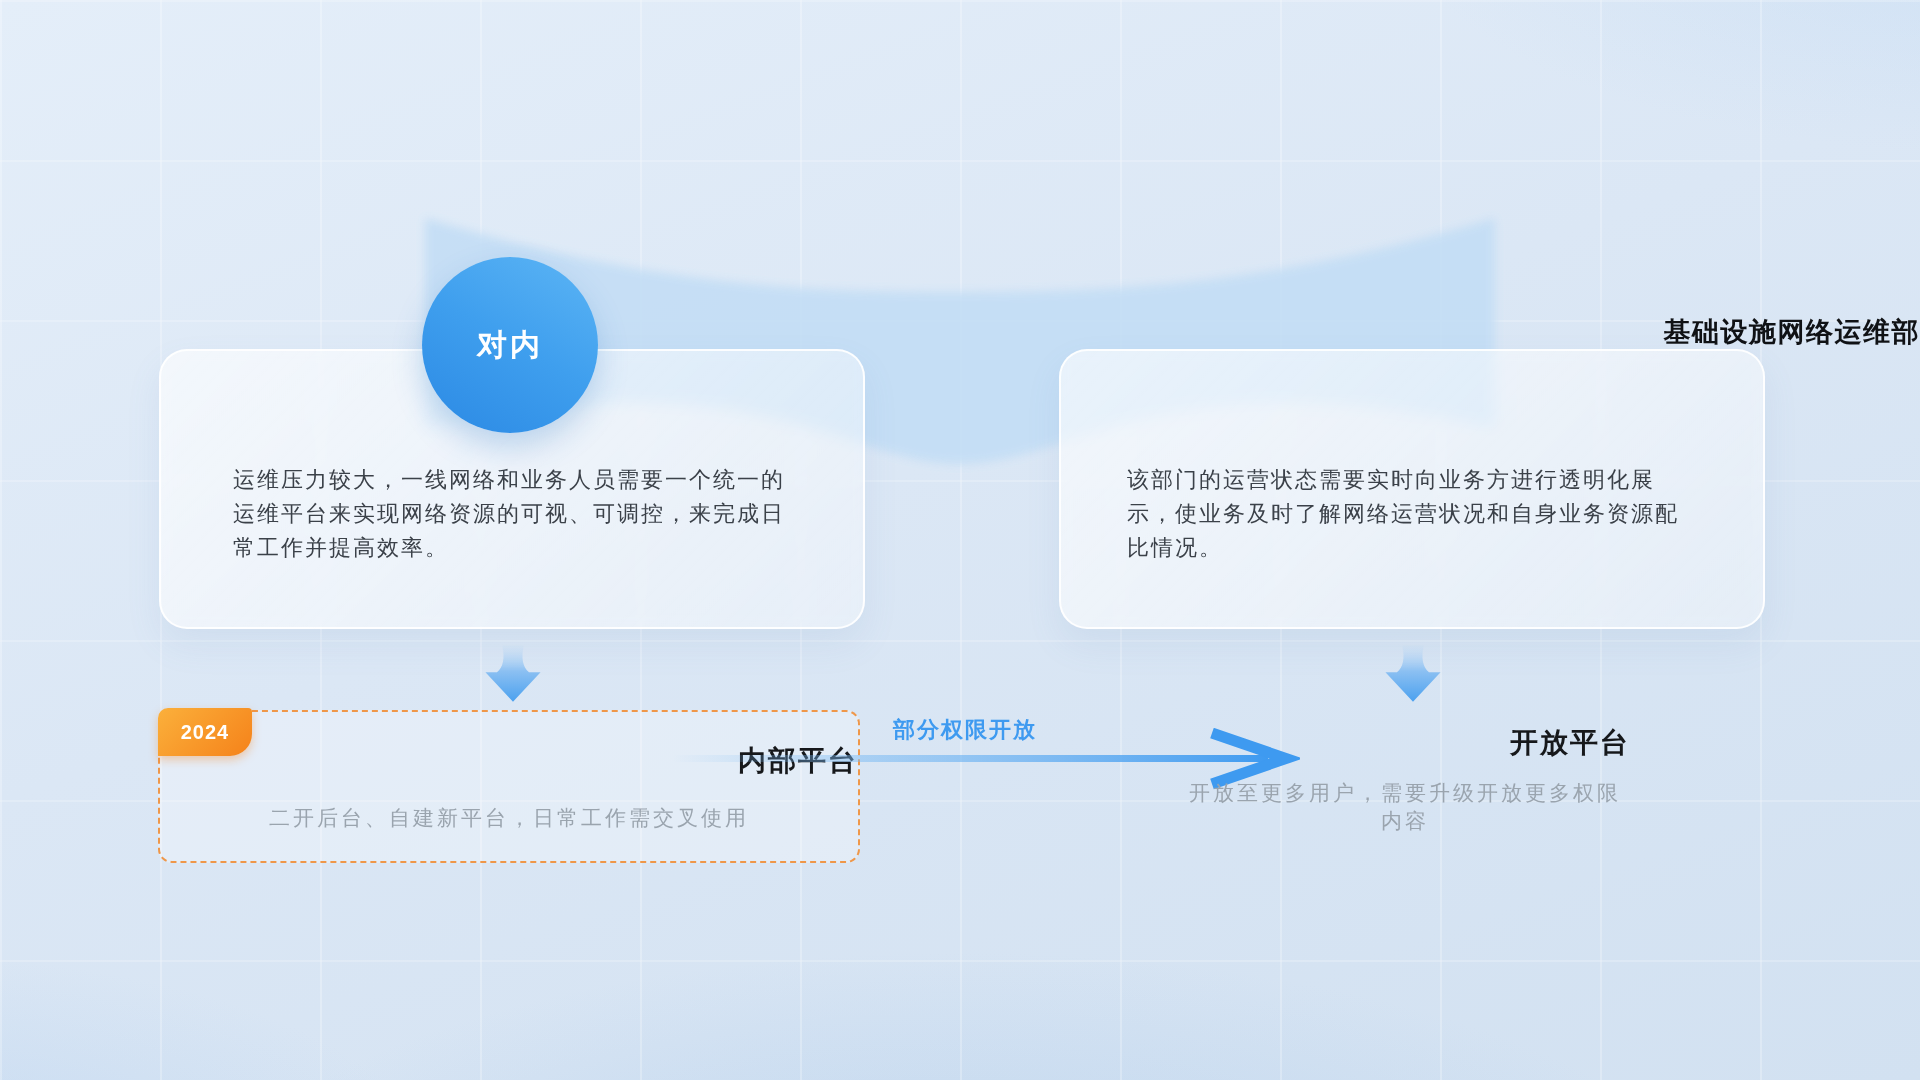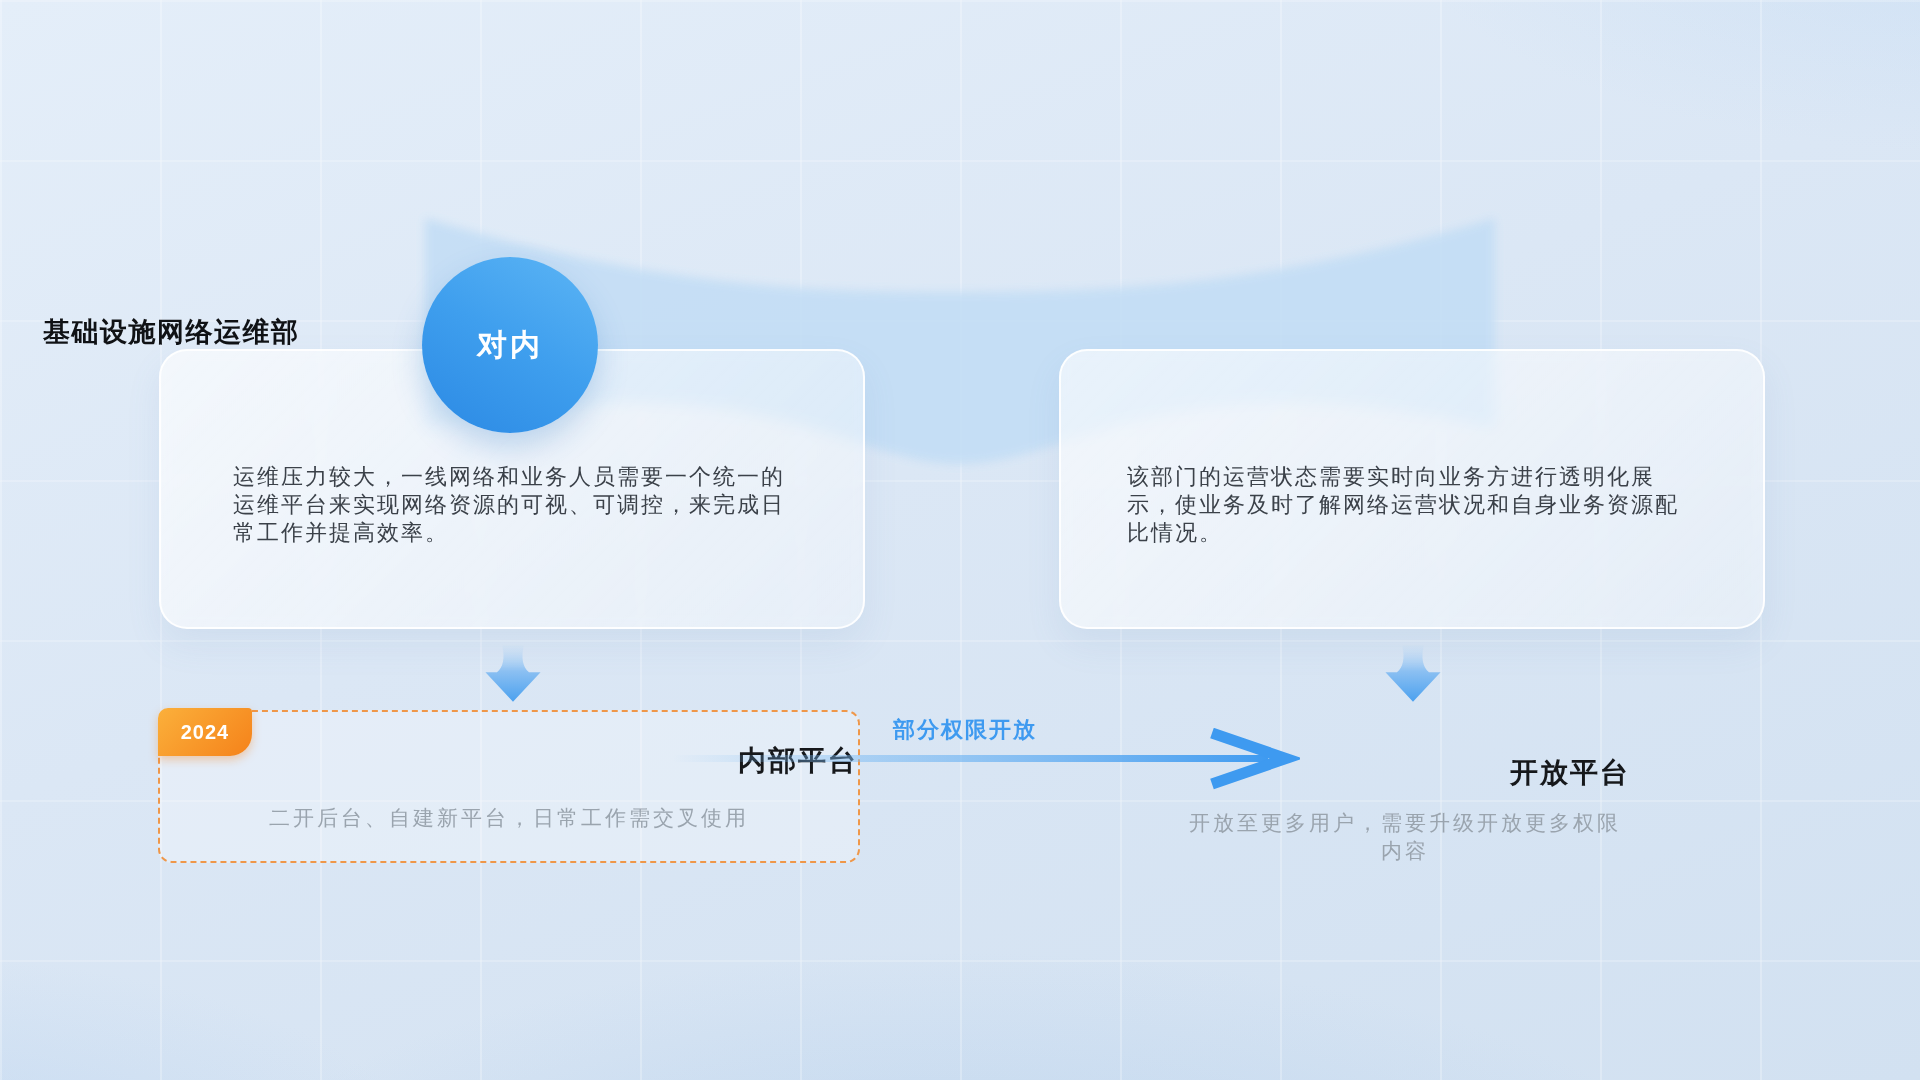--- a/index.html
+++ b/index.html
@@ -14,22 +14,22 @@
   }
   .grid{
     position:absolute;inset:0;
     background:
       repeating-linear-gradient(to right, rgba(255,255,255,0.35) 0 2px, rgba(255,255,255,0) 2px 160px),
       repeating-linear-gradient(to bottom, rgba(255,255,255,0.30) 0 2px, rgba(255,255,255,0) 2px 160px);
     opacity:.7;
   }
   .ribbon{position:absolute;left:0;top:0;}
   .center-title{
-    position:absolute;left:0;right:0;top:314px;text-align:left;
-    font-size:27px;font-weight:900;color:#101215;letter-spacing:1.5px;padding-left:43px;
+    position:absolute;left:0;right:0;top:314px;text-align:right;
+    font-size:27px;font-weight:900;color:#101215;letter-spacing:1.5px;
   }
   .circle{
     position:absolute;width:176px;height:176px;border-radius:50%;
     background:linear-gradient(210deg,#5cb5f5 0%,#3f9fee 48%,#2b89e4 100%);
     box-shadow:0 14px 30px rgba(56,128,200,0.28);
     display:flex;align-items:center;justify-content:center;
   }
   .circle-label{color:#ffffff;font-size:30px;font-weight:700;letter-spacing:3px;}
   .circle-left{left:422px;top:257px;}
   .circle-right{left:1322px;top:257px;}
@@ -37,21 +37,21 @@
     position:absolute;width:702px;height:276px;top:349px;border-radius:28px;
     background:linear-gradient(135deg, rgba(255,255,255,0.62), rgba(255,255,255,0.36));
     border:2px solid rgba(255,255,255,0.9);
     box-shadow:0 16px 34px rgba(100,140,190,0.10);
     backdrop-filter:blur(6px);
   }
   .card-left{left:159px;}
   .card-right{left:1059px;}
   .card-text{
     position:absolute;top:112px;width:560px;
-    font-size:22px;line-height:28px;letter-spacing:2px;color:#3b4149;
+    font-size:22px;line-height:34px;letter-spacing:2px;color:#3b4149;
   }
   .card-left .card-text{left:72px;}
   .card-right .card-text{left:66px;}
   .down-arrow{position:absolute;top:645px;}
   .down-left{left:481px;}
   .down-right{left:1381px;}
   .dashed-box{
     position:absolute;left:158px;top:710px;width:702px;height:153px;
     border:2px dashed #ef9749;border-radius:14px;
     background:rgba(255,255,255,0.28);box-sizing:border-box;
@@ -66,21 +66,21 @@
   }
   .platform-title{
     text-align:right;margin-top:30px;
     font-size:28px;font-weight:800;letter-spacing:2px;color:#16181b;
   }
   .platform-note{
     text-align:center;margin-top:24px;
     font-size:21px;letter-spacing:3px;color:#9aa4ae;
   }
   .open-platform{position:absolute;left:1180px;top:710px;width:450px;}
-  .open-platform .platform-title{margin-top:44px;}
+  .open-platform .platform-title{margin-top:14px;}
   .open-platform .platform-note{margin-top:17px;}
   .flow-label{
     position:absolute;left:850px;top:715px;width:230px;text-align:center;
     font-size:22px;font-weight:700;letter-spacing:2px;color:#3e9af0;
   }
   .flow-arrow{position:absolute;left:660px;top:728px;}
 </style>
 </head>
 <body>
 

